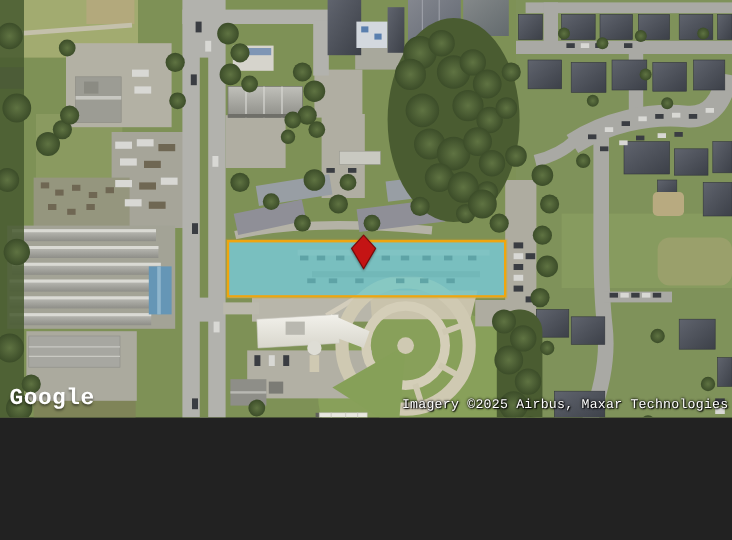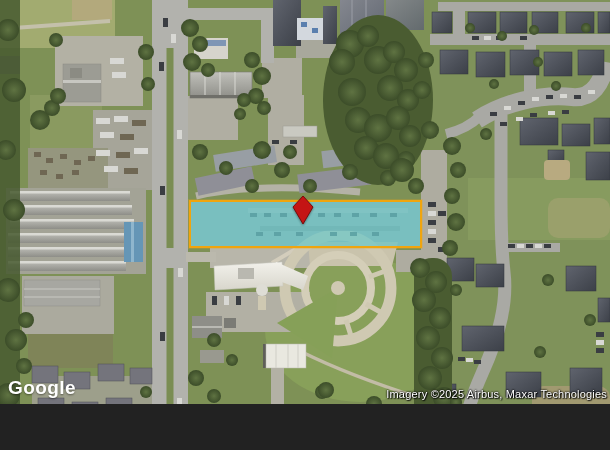--- a/index.html
+++ b/index.html
@@ -1,18 +1,18 @@
 <!DOCTYPE html>
 <html><head>
 <meta charset="utf-8">
 <style>
   html,body{margin:0;padding:0;background:#222;}
   .viewport{
-    position:relative;width:610px;height:404px;overflow:hidden;
-    font-family:Liberation Sans, sans-serif;background:#7e9156;
+    position:relative;width:610px;height:348px;overflow:hidden;
+    font-family:Liberation Mono, monospace;background:#7e9156;
   }
   .viewport svg.scene{position:absolute;left:0;top:0;display:block;}
   .parcel{
     position:absolute;left:189px;top:200px;width:229px;height:44px;
     background:rgba(77,198,207,.55);border:2px solid #f0a50e;
     box-shadow:0 0 0 1px rgba(240,165,14,.25);
   }
   .pin{position:absolute;left:291px;top:195px;width:24px;height:31px;
        filter:drop-shadow(0 1px 1px rgba(0,0,0,.4));}
   .google-logo{

